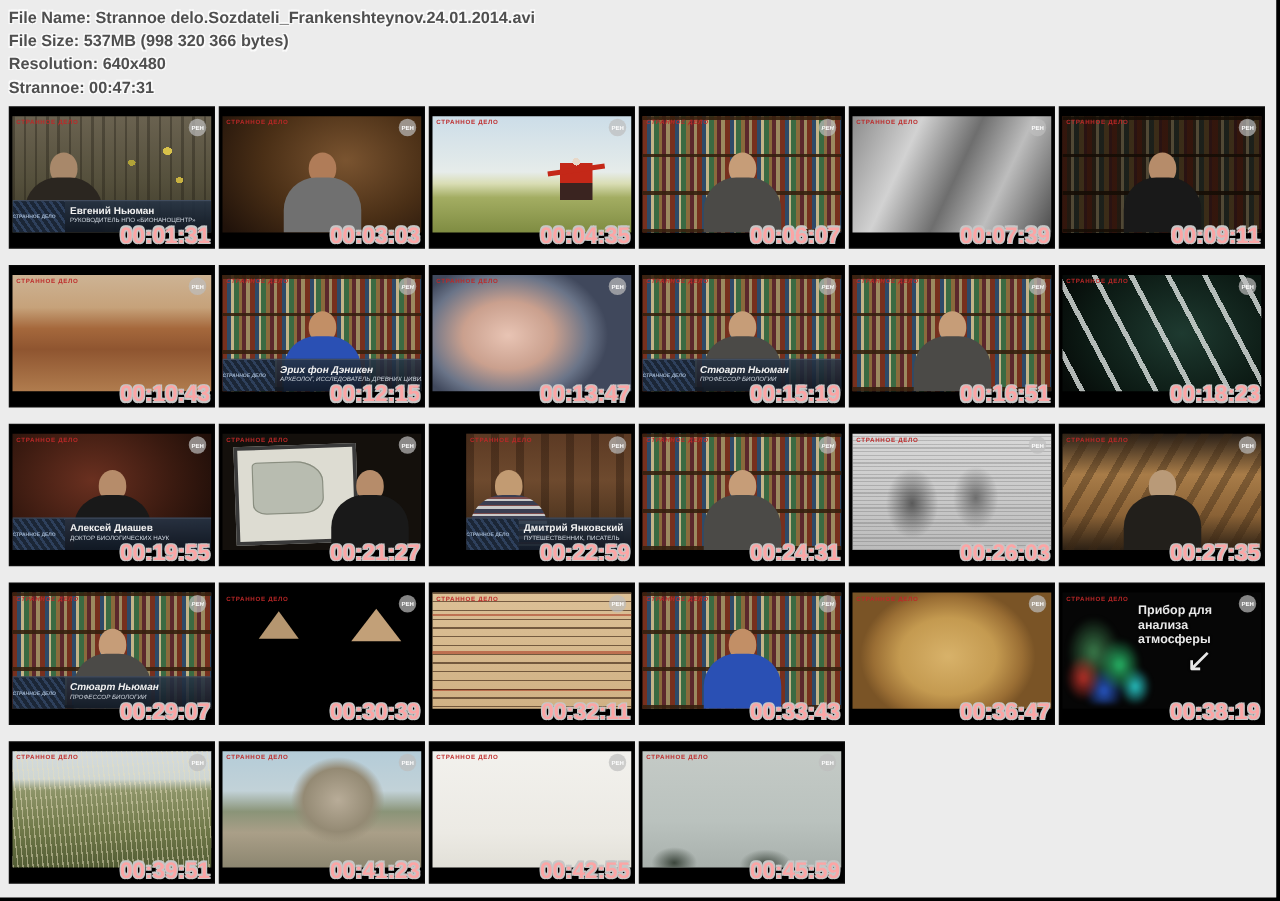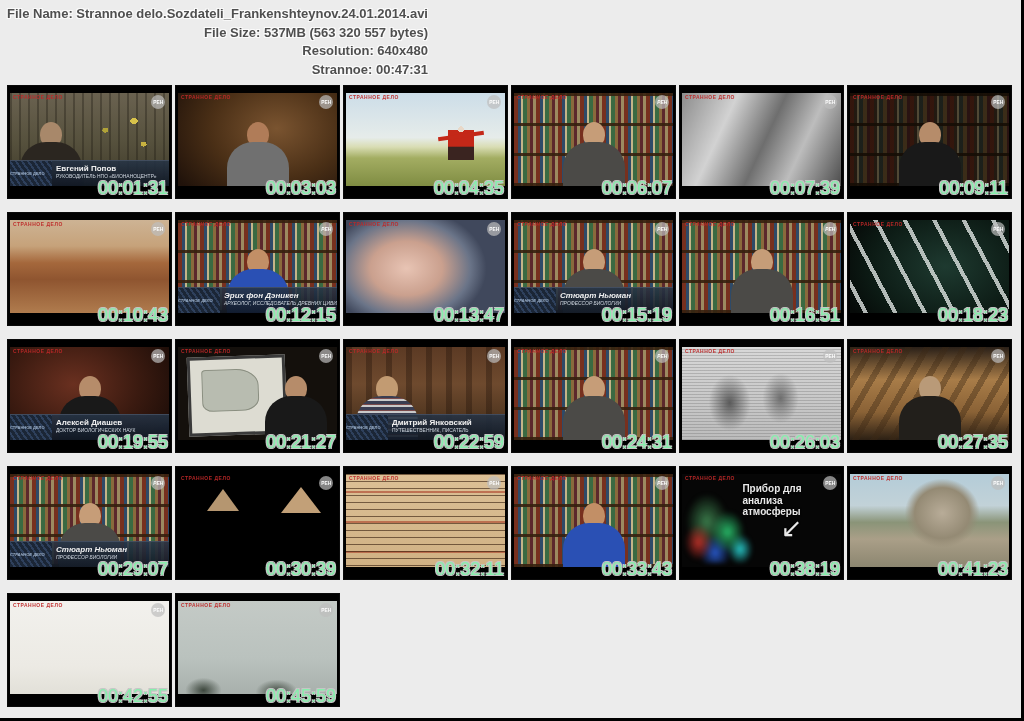--- a/index.html
+++ b/index.html
@@ -3,21 +3,21 @@
 <meta charset="utf-8">
 <style>
   html,body{margin:0;padding:0;}
   body{
     width:1024px;height:721px;position:relative;overflow:hidden;
     background:#ececec;
     font-family:"Liberation Sans","DejaVu Sans",sans-serif;
     border-right:3px solid #000;border-bottom:3px solid #000;box-sizing:border-box;
   }
   
-  .header{position:absolute;left:7px;top:5px;text-align:right;}
+  .header{position:absolute;left:7px;top:5px;}
   .hline{
     font-size:13px;font-weight:bold;color:#4f4f4f;line-height:18.5px;white-space:nowrap;
     text-shadow:1px 1px 0 #fbfbfb,-1px -1px 0 #fbfbfb,1px -1px 0 #fbfbfb,-1px 1px 0 #fbfbfb,0 0 2px #ffffff;
   }
   
   .grid{
     position:absolute;left:8px;top:86px;
     display:grid;grid-template-columns:repeat(6,163px);grid-auto-rows:112px;gap:15px 5px;
   }
   .thumb{position:relative;background:#000;box-shadow:0 0 0 1px #0a0a0a;}
@@ -29,21 +29,21 @@
     transform:scale(.55);transform-origin:left top;white-space:nowrap;letter-spacing:1px;
   }
   .logo{
     position:absolute;right:4px;top:2px;z-index:5;width:14px;height:14px;border-radius:50%;
     background:rgba(190,190,190,.7);display:flex;align-items:center;justify-content:center;
   }
   .logo span{font-size:8px;font-weight:bold;color:#fdfdfd;transform:scale(.6);}
   
   .ts{
     position:absolute;right:3px;bottom:-1px;z-index:6;
-    font-size:18px;font-weight:normal;color:#86efac;letter-spacing:0;
+    font-size:18px;font-weight:bold;color:#fca5a5;letter-spacing:0;
     text-shadow:1px 1px 0 #c6c6c6,-1px -1px 0 #c6c6c6,1px -1px 0 #c6c6c6,-1px 1px 0 #c6c6c6;
   }
   
   .caption{
     position:absolute;left:0;right:0;bottom:0;height:25px;z-index:4;
     background:linear-gradient(180deg,rgba(38,52,70,.88),rgba(16,24,36,.92));
     border-top:1px solid rgba(150,170,200,.35);
     display:flex;align-items:center;
   }
   .cap-emblem{
@@ -94,21 +94,21 @@
   .s-babies{background:radial-gradient(80px 60px at 38% 52%,#e8c4b4 0%,#caa08e 45%,#6a7488 80%,#40485c 100%);}
   .s-dna{background:
     repeating-linear-gradient(62deg,transparent 0 12px,rgba(235,240,238,.75) 12px 16px,transparent 16px 26px),
     radial-gradient(110px 80px at 60% 50%,#1e3a30 0%,#0c1a14 70%,#060a08 100%);}
   .s-darkred{background:radial-gradient(120px 90px at 40% 40%,#6a3020 0%,#3a1a10 55%,#160a06 100%);}
   .s-monitor{background:#14100c;}
   .monitor{position:absolute;left:6%;top:10%;width:58%;height:78%;background:#dddcd2;border:3px solid #3a3a3a;transform:rotate(-2deg);}
   .monitor::before{content:"";position:absolute;left:12%;top:14%;width:62%;height:58%;background:#b8bcb0;border-radius:8% 40% 30% 20%;box-shadow:inset 0 0 0 1px #8a8e80;}
   .s-workshop{background:
     repeating-linear-gradient(90deg,rgba(30,16,8,.35) 0 6px,transparent 6px 20px),
-    linear-gradient(180deg,#5c3a24 0%,#6e4a2e 40%,#3c2816 100%);}
+    linear-gradient(180deg,#5c3a24 0%,#6e4a2e 40%,#3c2816 100%); margin-left: 27px;}
   .s-engraving{background:
     radial-gradient(30px 40px at 30% 60%,#5a5a5a 0%,transparent 70%),
     radial-gradient(26px 36px at 62% 55%,#6e6e6e 0%,transparent 70%),
     repeating-linear-gradient(0deg,rgba(80,80,80,.25) 0 1px,transparent 1px 3px),
     linear-gradient(180deg,#d8d8d8 0%,#bcbcbc 100%);}
   .s-frank{background:
     repeating-linear-gradient(120deg,rgba(60,40,20,.4) 0 6px,transparent 6px 16px),
     linear-gradient(180deg,#2a2018 0%,#a87c48 35%,#8a6236 70%,#2c2014 100%);}
   .s-egypt{background:
     linear-gradient(180deg,#a8c6d6 0%,#bfd3da 30%,#c8a878 38%,#bb9765 62%,#a8addc0 75%,#9c7a4e 100%);}
@@ -143,21 +143,21 @@
   .s-fog{background:
     radial-gradient(26px 18px at 16% 96%,#3c463c 0%,transparent 70%),
     radial-gradient(30px 18px at 62% 98%,#3c463c 0%,transparent 70%),
     linear-gradient(180deg,#c4cac6 0%,#bac2be 60%,#a8b0ac 100%);}
 </style>
 </head>
 <body>
 
 <div class="header">
   <div class="hline">File Name: Strannoe delo.Sozdateli_Frankenshteynov.24.01.2014.avi</div>
-  <div class="hline">File Size: 537MB (563 320 557 bytes)</div>
+  <div class="hline">File Size: 537MB (998 320 366 bytes)</div>
   <div class="hline">Resolution: 640x480</div>
   <div class="hline">Strannoe: 00:47:31</div>
 </div>
 
 <div class="grid">
 
   <div class="thumb">
     <div class="pic s-forest">
       <span class="wm">СТРАННОЕ ДЕЛО</span>
       <span class="logo">
@@ -165,21 +165,21 @@
         </span>
       <div class="person p-leather pos-l">
           <div class="head"></div>
           <div class="torso"></div>
         </div>
       <div class="caption">
         <div class="cap-emblem">
             <span>СТРАННОЕ ДЕЛО</span>
           </div>
         <div class="cap-text">
-            <div class="cap-name">Евгений Попов</div>
+            <div class="cap-name">Евгений Ньюман</div>
         <div class="cap-role">РУКОВОДИТЕЛЬ НПО «БИОНАНОЦЕНТР»</div>
           </div>
       </div>
     </div>
     <span class="ts">00:01:31</span>
   </div>
 
   <div class="thumb">
     <div class="pic s-studio-brown">
       <span class="wm">СТРАННОЕ ДЕЛО</span>
@@ -483,34 +483,52 @@
         </span>
       <div class="person p-blue">
           <div class="head"></div>
           <div class="torso"></div>
         </div>
     </div>
     <span class="ts">00:33:43</span>
   </div>
 
 
+  <div class="thumb">
+    <div class="pic s-fresco" style="background:radial-gradient(70px 56px at 48% 55%,#d8b26a 0%,#c49a50 55%,#9a6e34 85%,#7a5426 100%);">
+      <span class="wm">СТРАННОЕ ДЕЛО</span>
+      <span class="logo">
+          <span>РЕН</span>
+        </span>
+    </div>
+    <span class="ts">00:36:47</span>
+  </div>
 
   <div class="thumb">
     <div class="pic s-atmos">
       <span class="wm">СТРАННОЕ ДЕЛО</span>
       <span class="logo">
           <span>РЕН</span>
         </span>
       <div class="blob"></div>
       <div class="overlay-text">Прибор для анализа атмосферы</div>
       <div class="arrow">↙</div>
     </div>
     <span class="ts">00:38:19</span>
   </div>
 
+  <div class="thumb">
+    <div class="pic s-tundra">
+      <span class="wm">СТРАННОЕ ДЕЛО</span>
+      <span class="logo">
+          <span>РЕН</span>
+        </span>
+    </div>
+    <span class="ts">00:39:51</span>
+  </div>
 
   <div class="thumb">
     <div class="pic s-mountain">
       <span class="wm">СТРАННОЕ ДЕЛО</span>
       <span class="logo">
           <span>РЕН</span>
         </span>
     </div>
     <span class="ts">00:41:23</span>
   </div>

